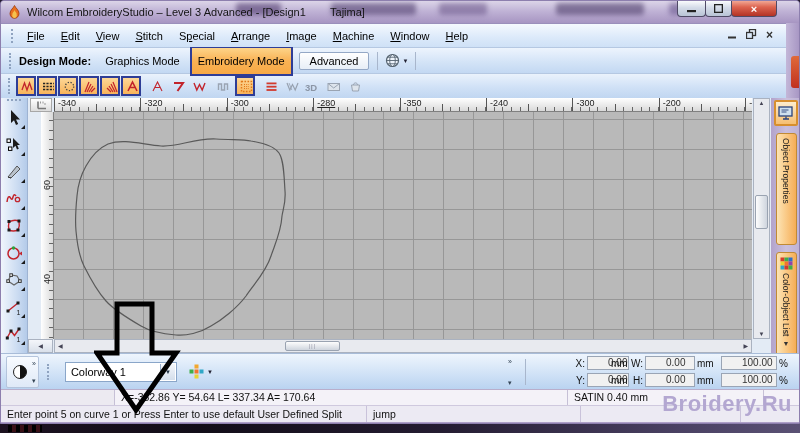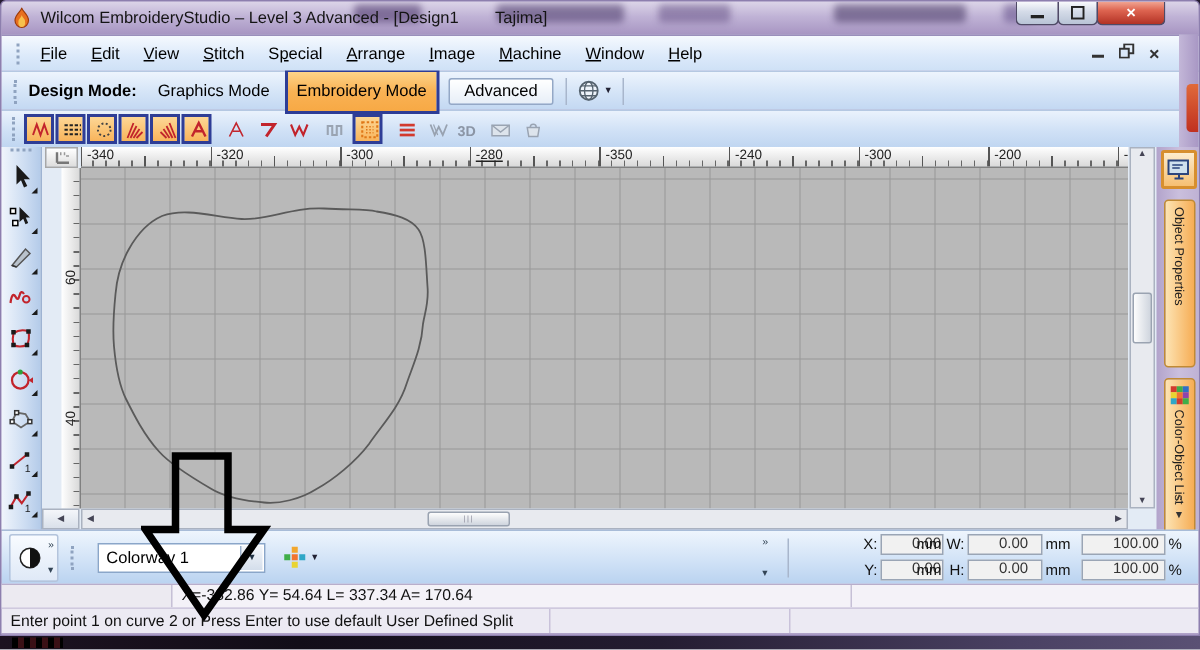--- a/index.html
+++ b/index.html
@@ -562,32 +562,35 @@
           <span>mm</span>
           <span class="xf-input">100.00</span>
           <span>%</span>
         </div>
       </div>
     </div>
 
     <div class="coordbar">
       <div class="cseg cseg-a"></div>
       <div class="cseg cseg-b">X=-332.86 Y= 54.64 L= 337.34 A= 170.64</div>
+      <div class="cseg cseg-c">SATIN  0.40 mm</div>
       <div class="cseg cseg-d"></div>
     </div>
 
     <div class="statusbar">
-      <div class="sseg sseg-a">Enter point 1 on curve 2 or Press Enter to use default User Defined Split</div>
+      <div class="sseg sseg-a">Enter point 5 on curve 1 or Press Enter to use default User Defined Split</div>
+      <div class="sseg sseg-b">jump</div>
       <div class="sseg sseg-c"></div>
       <div class="sseg sseg-d"></div>
     </div>
 
     <div class="win-bottom"></div>
 
     <div class="right-strip"></div>
     <div class="edge-blob"></div>
   </div>
 
+  <div class="watermark">Broidery.Ru</div>
 
   <svg class="annotation-arrow" width="88" height="114">
     <path d="M23 4 H58 V53 H82 L42 110 L3 53 H23 Z" fill="none" stroke="#000" stroke-width="5" stroke-linejoin="miter"></path>
   </svg>
 </div>
 
 </body></html>

